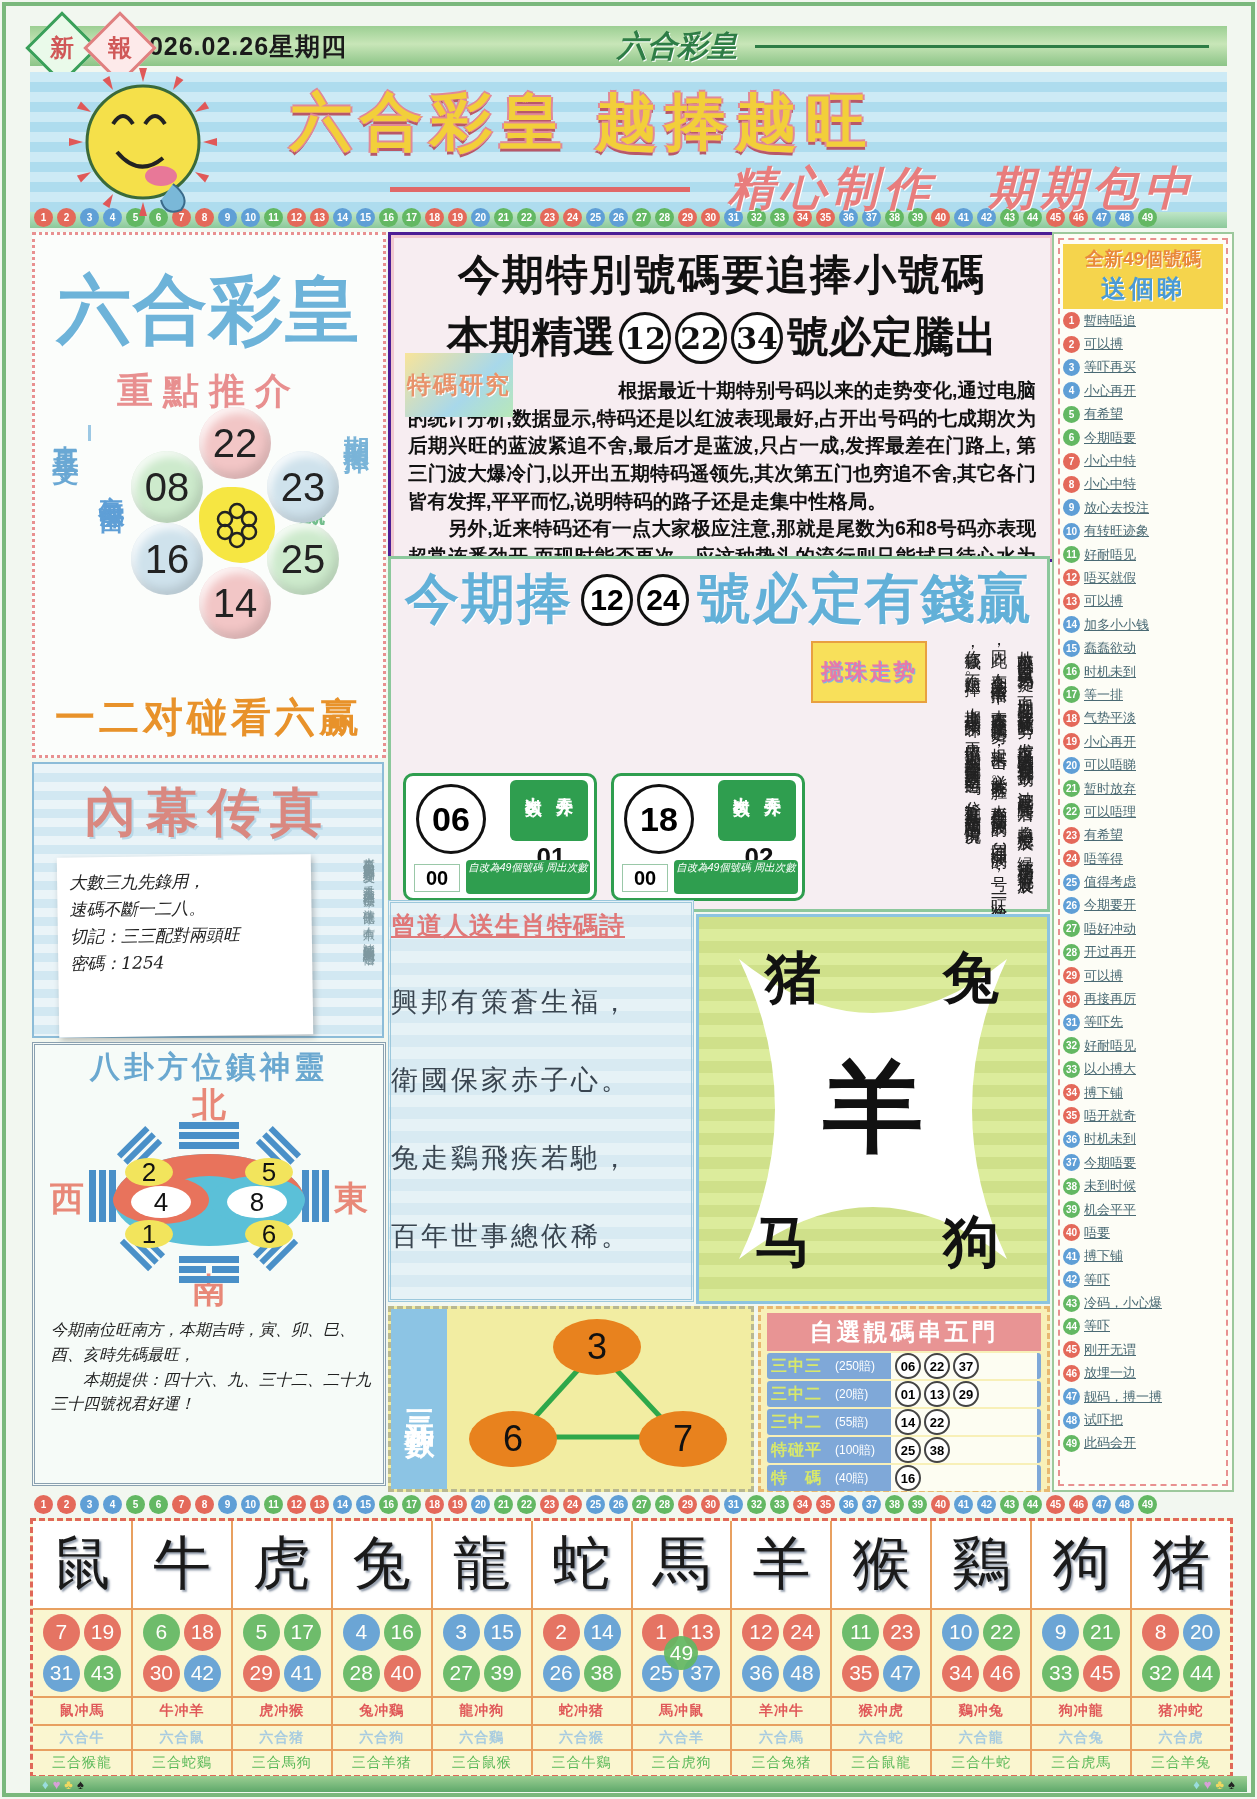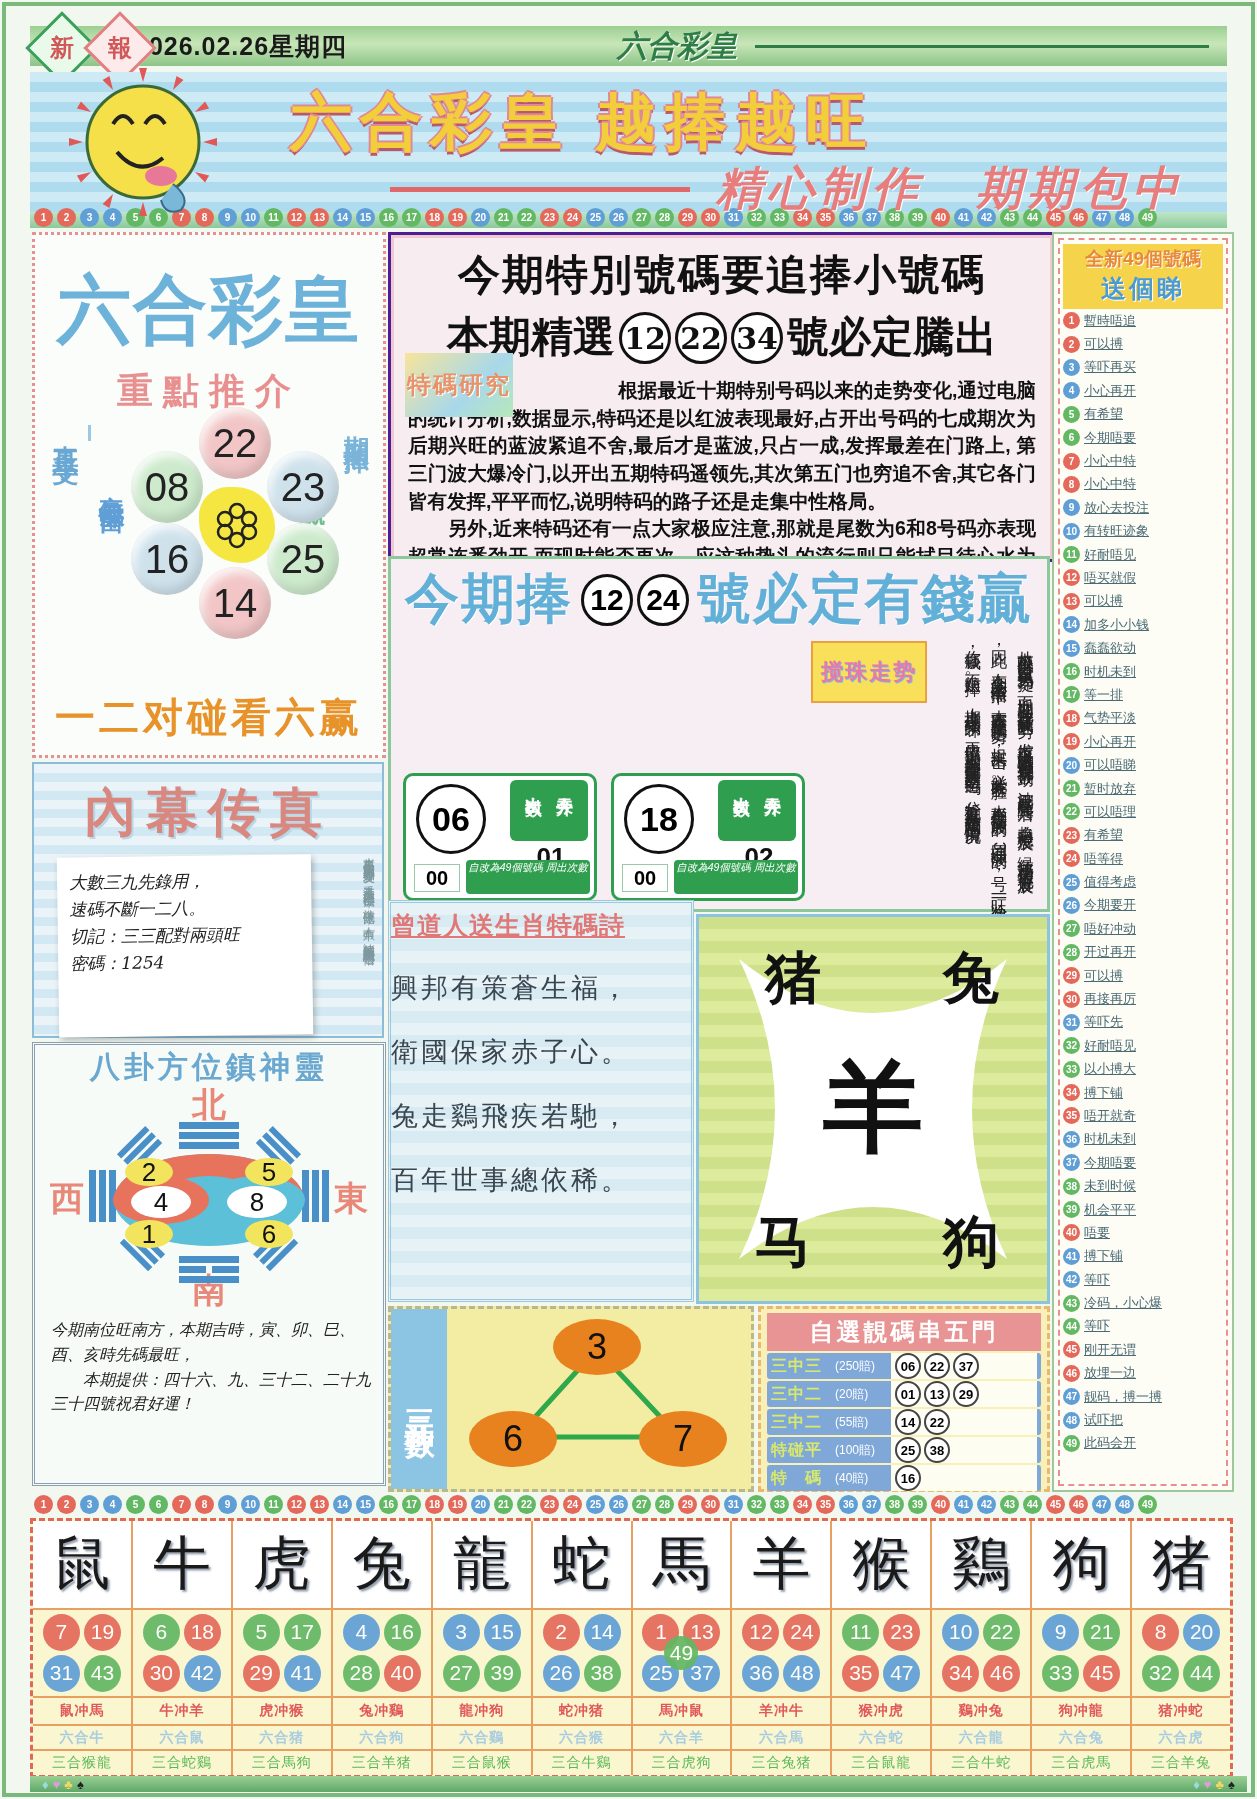--- a/index.html
+++ b/index.html
@@ -21,21 +21,21 @@
   .banner{position:absolute;left:30px;top:72px;width:1197px;height:156px;
           background:repeating-linear-gradient(#cdeaf5 0 10px,#aedcee 10px 20px);}
   .banner:after{content:"";position:absolute;left:0;bottom:0;width:100%;height:16px;
           background:linear-gradient(#bfe6c8,#8cc99a);}
   .sun{position:absolute;left:18px;top:-12px;z-index:3;}
   .bigtitle{position:absolute;left:260px;top:8px;font-size:62px;font-weight:bold;letter-spacing:8px;
             color:#f2cf3a;text-shadow:-2px 0 #e08898,2px 0 #e08898,0 -2px #e08898,0 3px #b85868;}
   .subrow{position:absolute;left:360px;top:86px;display:flex;align-items:center;z-index:2;}
   .subline{width:300px;height:5px;background:#e06868;margin-right:26px;}
   .subtitle{font-size:46px;font-weight:bold;color:#e87d7d;letter-spacing:6px;font-style:italic;
-            text-shadow:1px 1px 0 #fff;}
+            text-shadow:1px 1px 0 #fff;margin-left:12px;}
   
   .strip{position:absolute;left:34px;width:1190px;height:24px;display:flex;gap:4px;align-items:center;}
   .mini{display:inline-flex;width:19px;height:19px;border-radius:50%;color:#fff;font-size:10px;
         align-items:center;justify-content:center;font-style:normal;flex:none;font-weight:bold;}
   .mini.big{width:17px;height:17px;font-size:10px;}
   .r{background:#e4695a;} .b{background:#5f9fd6;} .g{background:#63b863;}
   
   .promo{position:absolute;left:32px;top:232px;width:348px;height:520px;
          border:3px dotted #e89090;background:#fbfdfb;}
   .promo-title{text-align:center;font-size:74px;font-weight:bold;color:#6db3d9;letter-spacing:2px;
@@ -103,21 +103,21 @@
            color:#fff;display:flex;flex-direction:row-reverse;justify-content:center;gap:8px;padding-top:3px;}
   .glabels span{writing-mode:vertical-rl;font-size:17px;font-weight:bold;letter-spacing:2px;}
   .gtoday{position:absolute;right:10px;top:66px;width:66px;text-align:center;font-size:26px;font-weight:bold;color:#111;}
   .gweek{position:absolute;left:8px;bottom:6px;width:44px;height:26px;background:#fff;border:1px solid #9ac8a8;
          font-size:20px;font-weight:bold;display:flex;align-items:center;justify-content:center;}
   .gnote{position:absolute;right:4px;bottom:4px;width:124px;height:34px;background:#2f9e4f;color:#fff;
          font-size:10.5px;text-align:center;line-height:1.5;border-radius:4px;font-style:italic;}
   .poembox{position:absolute;left:388px;top:900px;width:300px;height:384px;border:3px double #9cc8dc;
            background:repeating-linear-gradient(#e6f2f6 0 12px,#d8eaf2 12px 24px);padding:6px 0;}
   .poem-title{font-size:25px;font-weight:bold;color:#e07878;text-decoration:underline;letter-spacing:1px;}
-  .poem-line{font-family:"DejaVu Serif",serif;font-size:27px;color:#394550;margin-top:28px;letter-spacing:3px;}
+  .poem-line{font-family:"DejaVu Serif",serif;font-size:27px;color:#394550;margin-top:42px;letter-spacing:3px;}
   .starbox{position:absolute;left:696px;top:914px;width:348px;height:384px;border:3px solid #8cc4e0;
            background:repeating-linear-gradient(#cfe08a 0 12px,#dcec9c 12px 24px);overflow:hidden;}
   .zchar{position:absolute;font-size:56px;font-weight:bold;color:#111;font-family:"DejaVu Serif",serif;}
   .zc-c{font-size:100px;}
   .tribox{position:absolute;left:388px;top:1306px;width:360px;height:180px;border:3px dashed #b8b890;
           background:#f2eda2;display:flex;}
   .trilab{width:56px;background:#8cc4e4;color:#fff;writing-mode:vertical-rl;display:flex;align-items:center;
           justify-content:center;font-size:30px;font-weight:bold;letter-spacing:6px;}
   .betbox{position:absolute;left:758px;top:1306px;width:286px;height:180px;border:3px dashed #e8b870;background:#f8f0b8;}
   .bet-title{background:#e89494;color:#fff;font-size:24px;font-weight:bold;text-align:center;

